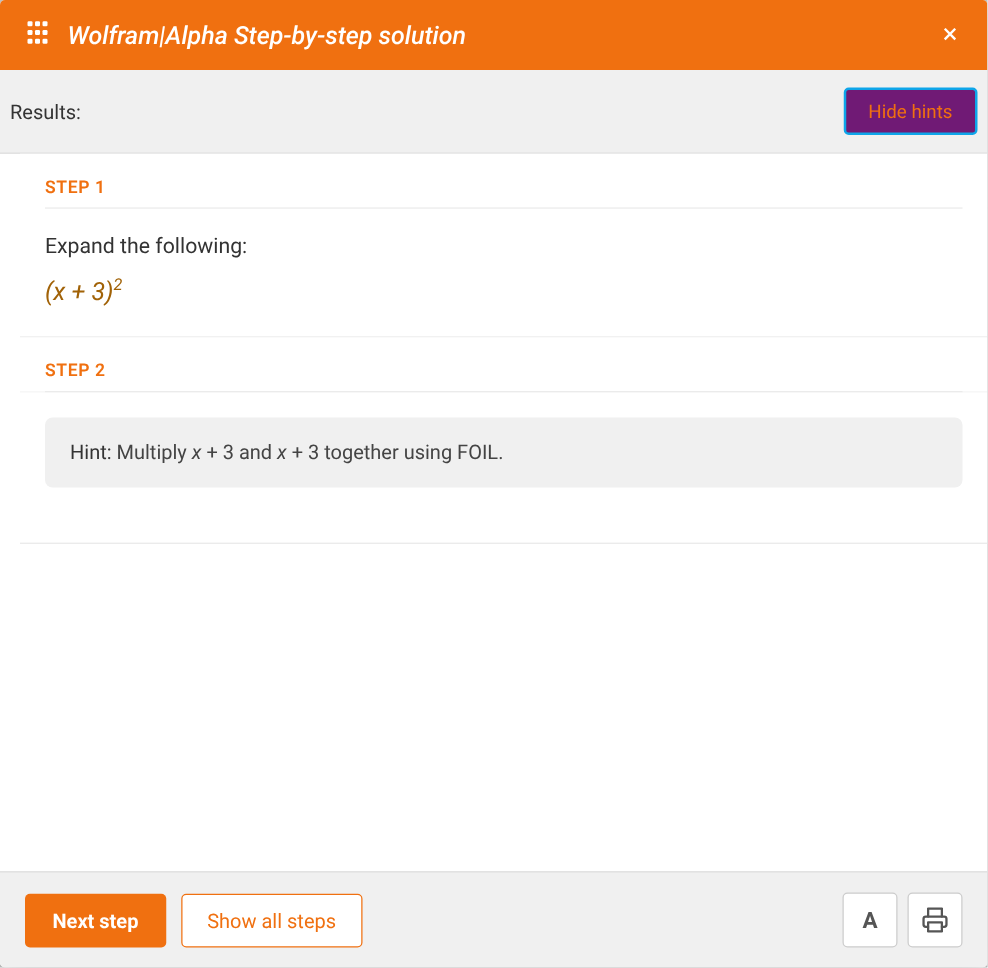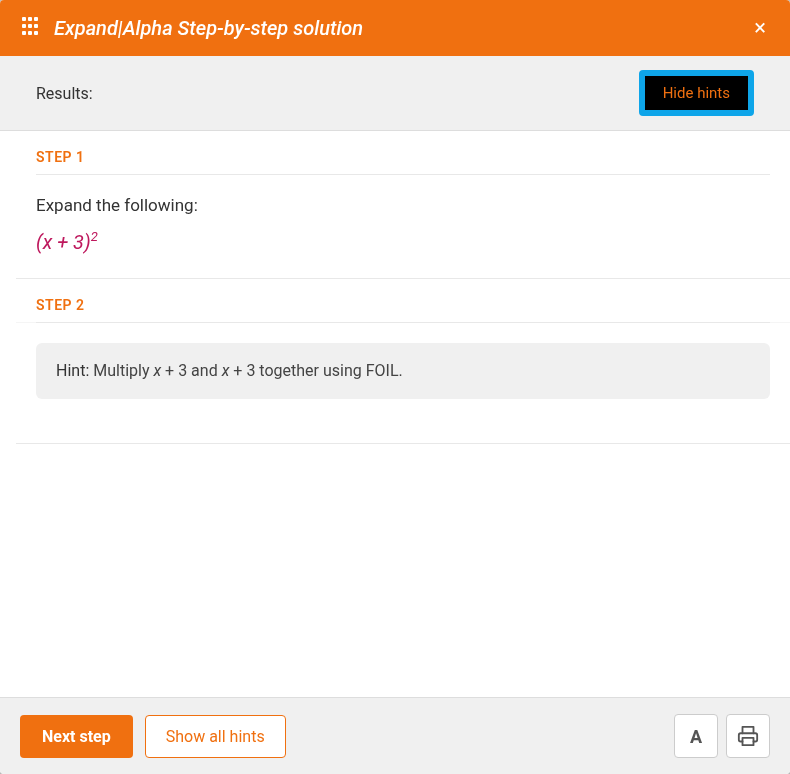--- a/index.html
+++ b/index.html
@@ -61,36 +61,36 @@
       border: none;
       color: #fff;
       font-size: 22px;
       cursor: pointer;
       line-height: 1;
       padding: 4px;
     }
 
     .results-bar {
       background: #f0f0f0;
-      padding: 14px 36px;
+      padding: 14px 8px;
       display: flex;
       align-items: center;
       justify-content: space-between;
       flex-shrink: 0;
       border-bottom: 1px solid #ddd;
     }
 
     .results-label {
       font-size: 16px;
       color: #333;
     }
 
     .hide-hints-btn {
-      background: #000000;
-      border: 6px solid #0ea5e9;
+      background: #701a75;
+      border: 2px solid #0ea5e9;
       color: #f07010;
       padding: 8px 18px;
       font-size: 15px;
       border-radius: 4px;
       cursor: pointer;
     }
 
     .content {
       flex: 1;
       overflow-y: auto;
@@ -126,21 +126,21 @@
     }
 
     .step-description {
       font-size: 17px;
       color: #333;
       margin-bottom: 14px;
     }
 
     .step-formula {
       font-size: 20px;
-      color: #be185d;
+      color: #a16207;
       font-style: italic;
     }
 
     .step-formula sup {
       font-size: 13px;
       vertical-align: super;
     }
 
     .step2-section {
       background: #f5f5f5;
@@ -259,21 +259,21 @@
           <rect x="8" y="3" width="4" height="4" rx="1"></rect>
           <rect x="14" y="3" width="4" height="4" rx="1"></rect>
           <rect x="2" y="10" width="4" height="4" rx="1"></rect>
           <rect x="8" y="10" width="4" height="4" rx="1"></rect>
           <rect x="14" y="10" width="4" height="4" rx="1"></rect>
           <rect x="2" y="17" width="4" height="4" rx="1"></rect>
           <rect x="8" y="17" width="4" height="4" rx="1"></rect>
           <rect x="14" y="17" width="4" height="4" rx="1"></rect>
         </svg>
       </span>
-      <span class="title-text">Expand|Alpha Step-by-step solution</span>
+      <span class="title-text">Wolfram|Alpha Step-by-step solution</span>
     </div>
     <button class="close-btn">×</button>
   </div>
 
   <div class="results-bar">
     <span class="results-label">Results:</span>
     <button class="hide-hints-btn">Hide hints</button>
   </div>
 
   <div class="content">
@@ -301,21 +301,21 @@
           <span class="hint-bold">Hint:</span>
           <span> Multiply <em>x</em> + 3 and <em>x</em> + 3 together using FOIL.</span>
         </div>
       </div>
     </div>
   </div>
 
   <div class="footer">
     <div class="footer-left">
       <button class="next-step-btn">Next step</button>
-      <button class="show-all-btn">Show all hints</button>
+      <button class="show-all-btn">Show all steps</button>
     </div>
     <div class="footer-right">
       <button class="icon-btn">
         <span style="font-size:18px; font-weight:bold; color:#555;">A</span>
       </button>
       <button class="icon-btn">
         <svg viewBox="0 0 24 24" fill="none" stroke="#555" stroke-width="2" stroke-linecap="round" stroke-linejoin="round">
           <polyline points="6 9 6 2 18 2 18 9"></polyline>
           <path d="M6 18H4a2 2 0 0 1-2-2v-5a2 2 0 0 1 2-2h16a2 2 0 0 1 2 2v5a2 2 0 0 1-2 2h-2"></path>
           <rect x="6" y="14" width="12" height="8"></rect>

